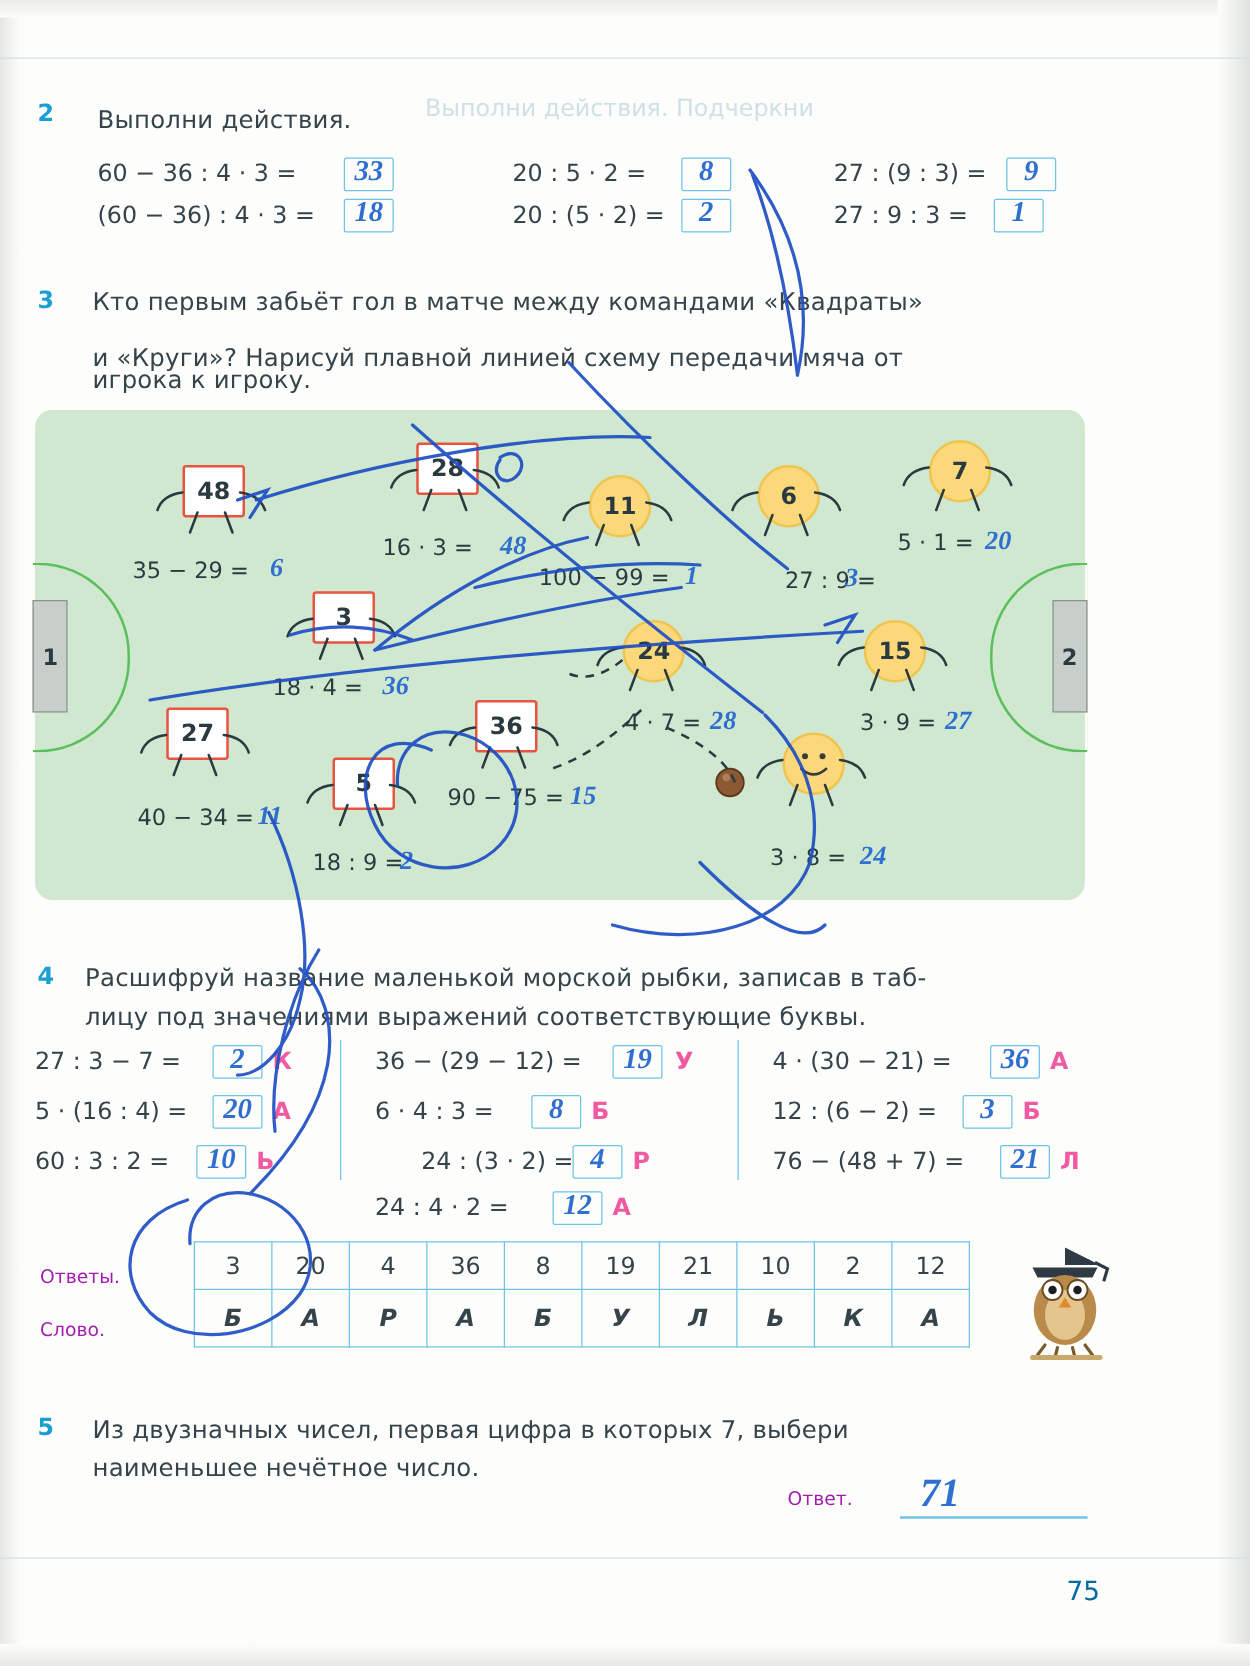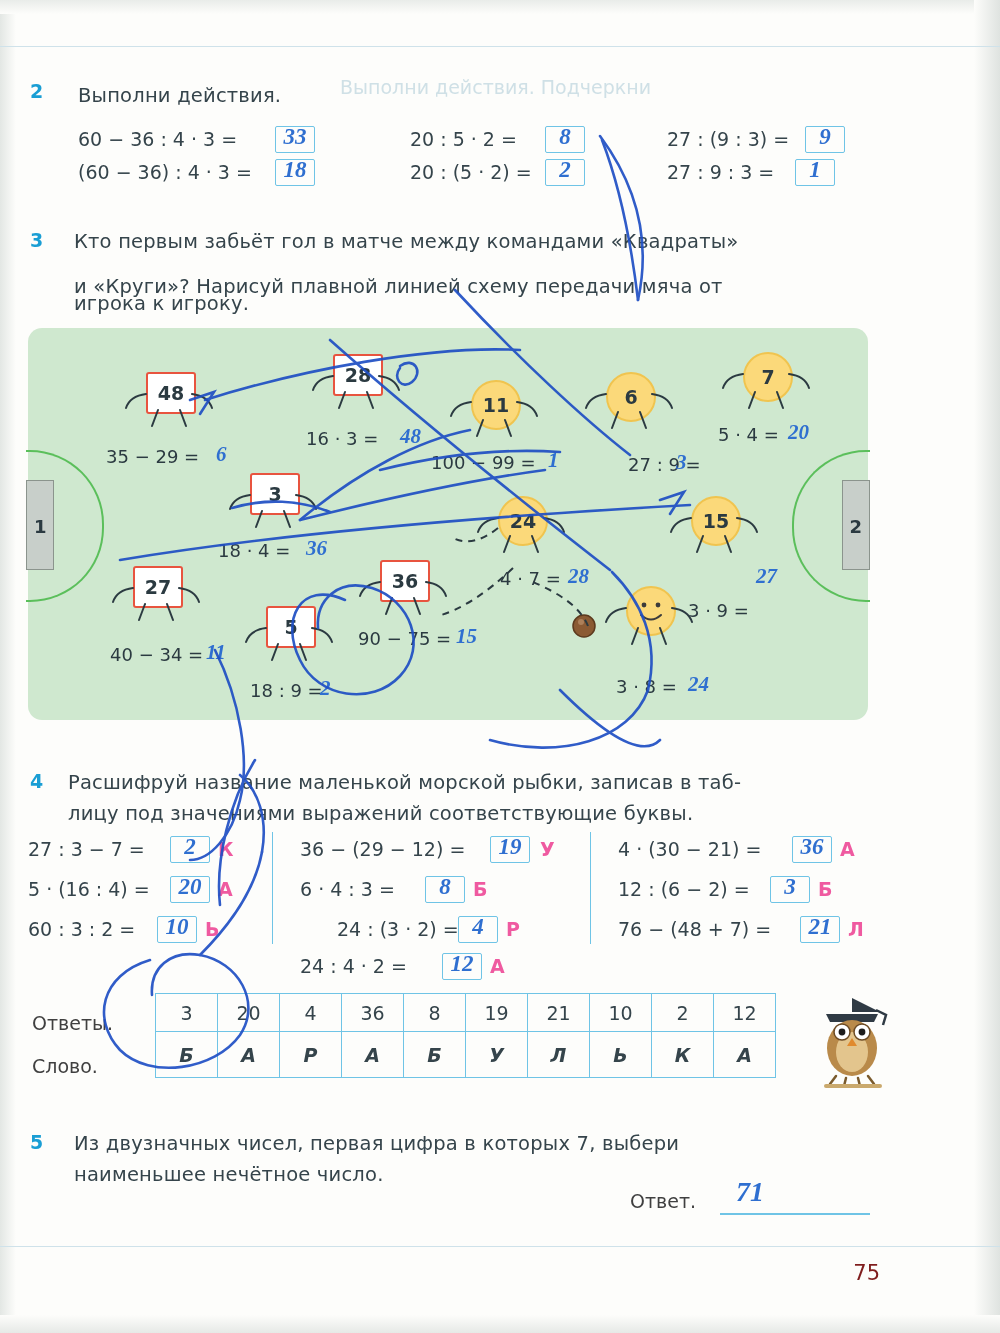--- a/index.html
+++ b/index.html
@@ -73,25 +73,25 @@
   table.ans{position:absolute;border-collapse:collapse;left:155px;top:993px;}
   table.ans td{
     width:61px;height:37px;border:1.4px solid #6fc4e6;text-align:center;
     font-size:19px;color:#35444b;font-family:"DejaVu Sans", sans-serif;padding:0;
   }
   table.ans tr.word td{height:45px;}
   .wordcell{
     color:#2f6fd0;font-family:"Liberation Serif", serif;font-style:italic;
     font-size:27px;font-weight:bold;
   }
-  .lbl{position:absolute;color:#404040;font-size:19px;}
+  .lbl{position:absolute;color:#a21caf;font-size:15px;}
   .vline{position:absolute;width:1.4px;background:#6fc4e6;}
   .letter{color:#ef5aa0;font-weight:bold;font-size:19px;font-family:"DejaVu Sans", sans-serif;}
   .answer-line{position:absolute;height:1.6px;background:#6fc4e6;}
-  .pagenum{position:absolute;right:120px;bottom:48px;color:#7f1d1d;font-size:21px;}
+  .pagenum{position:absolute;right:120px;bottom:48px;color:#0369a1;font-size:21px;}
   svg.ink{position:absolute;left:0;top:0;width:1000px;height:1333px;pointer-events:none;}
   .ghost{position:absolute;color:#cfe0e6;font-size:19px;}
 </style>
 </head>
 <body>
 
 <div class="page">
   <div class="edge-left"></div>
   <div class="edge-top"></div>
   <div class="edge-right"></div>
@@ -158,33 +158,33 @@
 
     <div class="ci" style="left:443px;top:52px;">11</div>
     <div class="fexpr" style="left:403px;top:124px;">100 − 99 =</div>
     <div class="fhand" style="left:520px;top:120px;">1</div>
 
     <div class="ci" style="left:578px;top:44px;">6</div>
     <div class="fexpr" style="left:560px;top:126px;margin-left:40px;">27 : 9 =</div>
     <div class="fhand" style="left:648px;top:122px;">3</div>
 
     <div class="ci" style="left:715px;top:24px;">7</div>
-    <div class="fexpr" style="left:690px;top:96px;">5 · 4 =</div>
+    <div class="fexpr" style="left:690px;top:96px;">5 · 1 =</div>
     <div class="fhand" style="left:760px;top:92px;">20</div>
 
     <div class="sq" style="left:222px;top:145px;">3</div>
     <div class="fexpr" style="left:190px;top:212px;">18 · 4 =</div>
     <div class="fhand" style="left:278px;top:208px;">36</div>
 
     <div class="ci" style="left:470px;top:168px;">24</div>
     <div class="fexpr" style="left:472px;top:240px;">4 · 7 =</div>
     <div class="fhand" style="left:540px;top:236px;">28</div>
 
     <div class="ci" style="left:663px;top:168px;">15</div>
-    <div class="fexpr" style="left:660px;top:240px;margin-top:32px;">3 · 9 =</div>
+    <div class="fexpr" style="left:660px;top:240px;">3 · 9 =</div>
     <div class="fhand" style="left:728px;top:236px;">27</div>
 
     <div class="sq" style="left:105px;top:238px;">27</div>
     <div class="fexpr" style="left:82px;top:316px;">40 − 34 =</div>
     <div class="fhand" style="left:178px;top:312px;">11</div>
 
     <div class="sq" style="left:238px;top:278px;">5</div>
     <div class="fexpr" style="left:222px;top:352px;">18 : 9 =</div>
     <div class="fhand" style="left:292px;top:348px;">2</div>
 
@@ -376,21 +376,21 @@
     <path d="M46 48 l-5 8 l10 0 z" fill="#e08a2e"></path>
     <path d="M30 86 l-6 8 M40 88 l-2 8 M52 88 l2 8 M62 86 l6 8" stroke="#7a5a2c" stroke-width="2.5" stroke-linecap="round"></path>
     <rect x="18" y="94" width="58" height="4" rx="2" fill="#caa96d"></rect>
   </svg>
 
   <div class="num" style="left:30px;top:1131px;">5</div>
   <div class="task-text" style="left:74px;top:1128px;">Из двузначных чисел, первая цифра в которых 7, выбери</div>
   <div class="task-text" style="left:74px;top:1159px;">наименьшее нечётное число.</div>
   <div class="lbl" style="left:630px;top:1190px;">Ответ.</div>
   <div class="answer-line" style="left:720px;top:1213px;width:150px;"></div>
-  <div class="hand" style="left:736px;top:1176px;font-size:28px;">71</div>
+  <div class="hand" style="left:736px;top:1176px;font-size:32px;">71</div>
 
   <div class="pagenum">75</div>
 
   <svg class="ink">
     <g stroke="#1f4fc4" stroke-width="2.6" fill="none" stroke-linecap="round" opacity=".92">
       <path d="M600 136 C640 190 650 245 638 300"></path>
       <path d="M638 300 C632 250 622 192 602 140"></path>
       <path d="M455 290 C520 360 585 420 630 455"></path>
       <path d="M300 520 C360 470 420 440 470 430"></path>
       <path d="M300 520 C380 500 470 480 545 470"></path>

